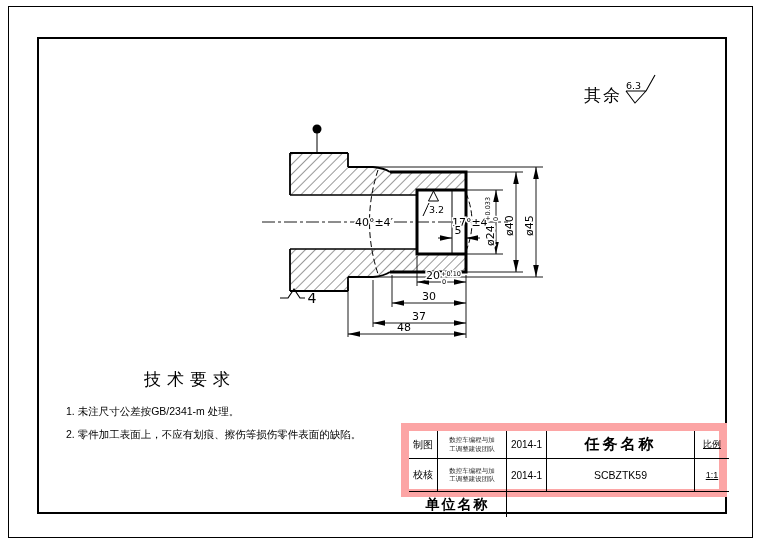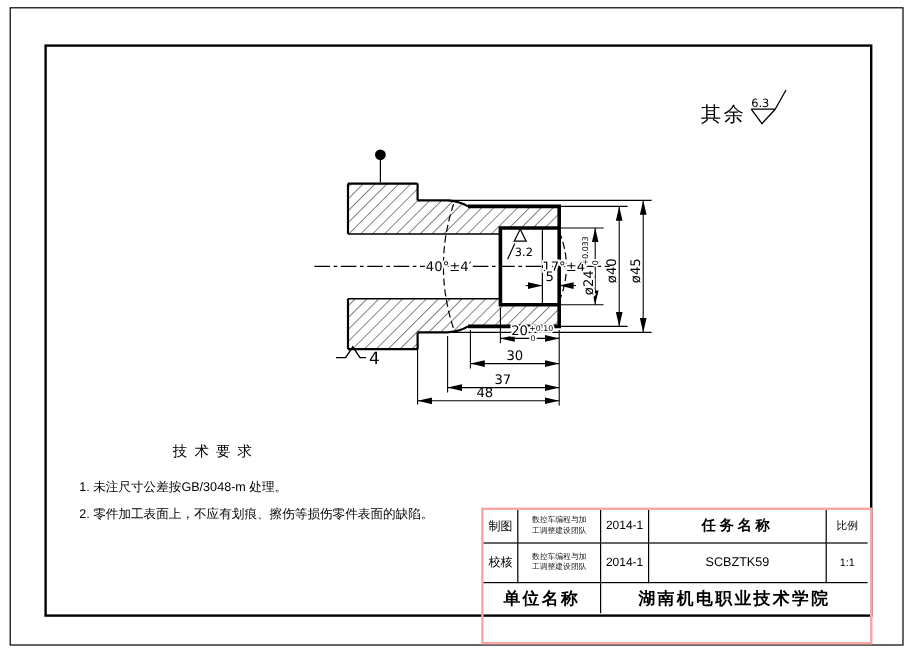--- a/index.html
+++ b/index.html
@@ -10,33 +10,33 @@
   .inner-frame{position:absolute;left:37px;top:37px;width:690px;height:477px;
                border:2.5px solid #000;box-sizing:border-box;}
   svg{position:absolute;left:0;top:0;}
   svg text{fill:#000;font-family:"DejaVu Sans",sans-serif;}
   .halo{paint-order:stroke;stroke:#fff;stroke-width:3px;}
   .dimtxt{font-size:11px;}
   .smalltol{font-size:6.5px;}
 
   
   .techreq{position:absolute;left:66px;top:368px;width:345px;}
-  .techreq h3{margin:0 0 14px 78px;font-size:12px;font-weight:normal;letter-spacing:6px;}
+  .techreq h3{margin:0 0 14px 78px;font-size:17px;font-weight:normal;letter-spacing:6px;}
   .techreq .item{font-size:10.5px;margin:0 0 9px 0;white-space:nowrap;}
 
   
-  .tblock{position:absolute;left:401px;top:423px;width:326px;height:114px;
-          border:2px solid #fca5a5;box-sizing:border-box;display:grid;
+  .tblock{position:absolute;left:401px;top:423px;width:326px;height:74px;
+          border:8px solid #fca5a5;box-sizing:border-box;display:grid;
           grid-template-columns:29px 69px 40px 148px 34px;
           grid-template-rows:28px 33px 25px;}
   .tblock div{border-right:1.2px solid #000;border-bottom:1.2px solid #000;
           display:flex;align-items:center;justify-content:center;text-align:center;
           overflow:hidden;box-sizing:border-box;}
   .tblock .noR{border-right:none;} .tblock .noB{border-bottom:none;}
-  .f10{font-size:10px;} .f9{font-size:9px;} .f13b{font-size:12px;font-weight:bold;letter-spacing:3px;}
+  .f10{font-size:10px;} .f9{font-size:9px;text-decoration:underline;} .f13b{font-size:15px;font-weight:bold;letter-spacing:3px;}
   .f14b{font-size:14px;font-weight:bold;letter-spacing:2px;}
   .team{flex-direction:column;font-size:6.5px;line-height:1.25;color:#222;}
   .task2{flex-direction:row;line-height:1.15;}
   .task2 .code{font-size:10.5px;} .task2 .tname{font-size:12.5px;font-weight:bold;}
 </style>
 </head>
 <body>
 
 <div id="stage">
   <div class="outer-border"></div>
@@ -131,21 +131,21 @@
 
     <text x="584" y="101" font-size="17" letter-spacing="2">其余</text>
     <g stroke="#000" stroke-width="1.1" fill="none">
       <path d="M626,91 H646 M626,91 L635,103 L646,91 M646,91 L655,75"></path>
     </g>
     <text x="626" y="89" font-size="9.5">6.3</text>
   </svg>
 
   <div class="techreq">
     <h3>技术要求</h3>
-    <p class="item">1. 未注尺寸公差按GB/3048-m 处理。</p>
+    <p class="item">1. 未注尺寸公差按GB/2341-m 处理。</p>
     <p class="item">2. 零件加工表面上，不应有划痕、擦伤等损伤零件表面的缺陷。</p>
   </div>
 
   <div class="tblock">
     <div class="f10">制图</div>
     <div class="team">
       <span>数控车编程与加</span>
       <span>工调整建设团队</span>
     </div>
     <div class="f10">2014-1</div>
@@ -157,15 +157,14 @@
       <span>数控车编程与加</span>
       <span>工调整建设团队</span>
     </div>
     <div class="f10">2014-1</div>
     <div class="task2">
       <span class="code">SCBZTK59</span>
     </div>
     <div class="f9 noR">1:1</div>
 
     <div class="f14b noB" style="grid-column:1/3;text-align:center;">单位名称</div>
-    <div class="f14b noB noR" style="grid-column:3/6;">湖南机电职业技术学院</div>
   </div>
 </div>
 
 </body></html>

